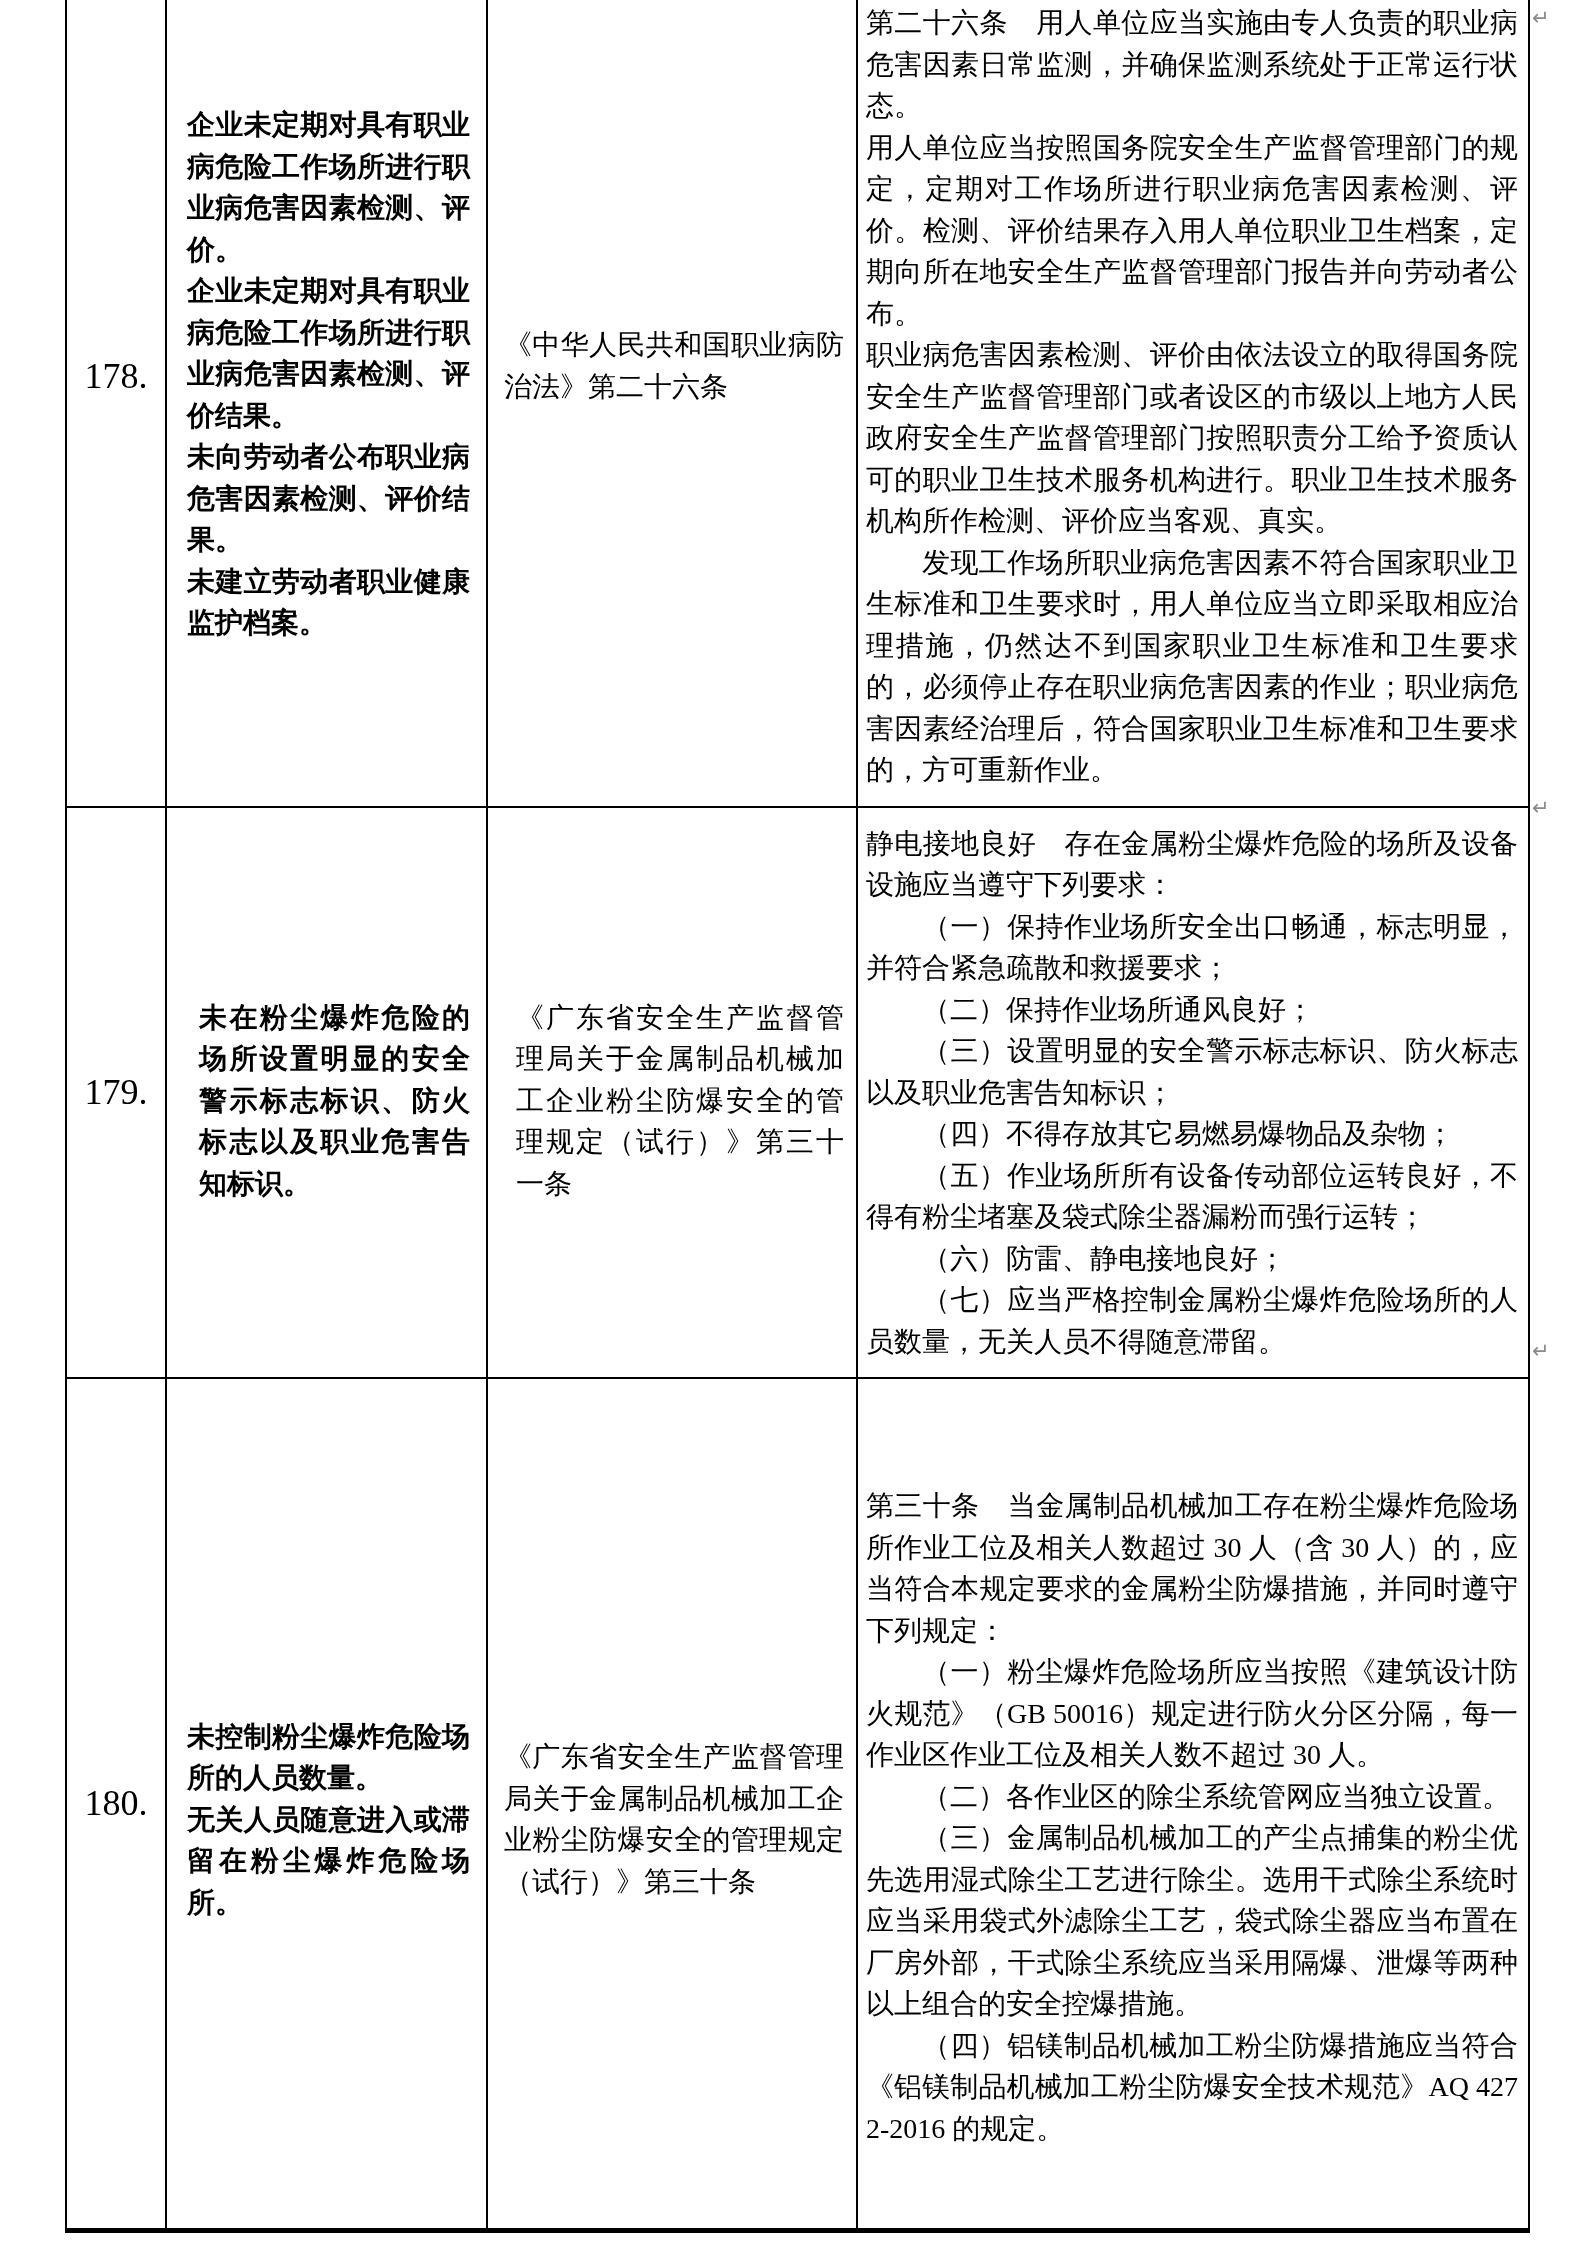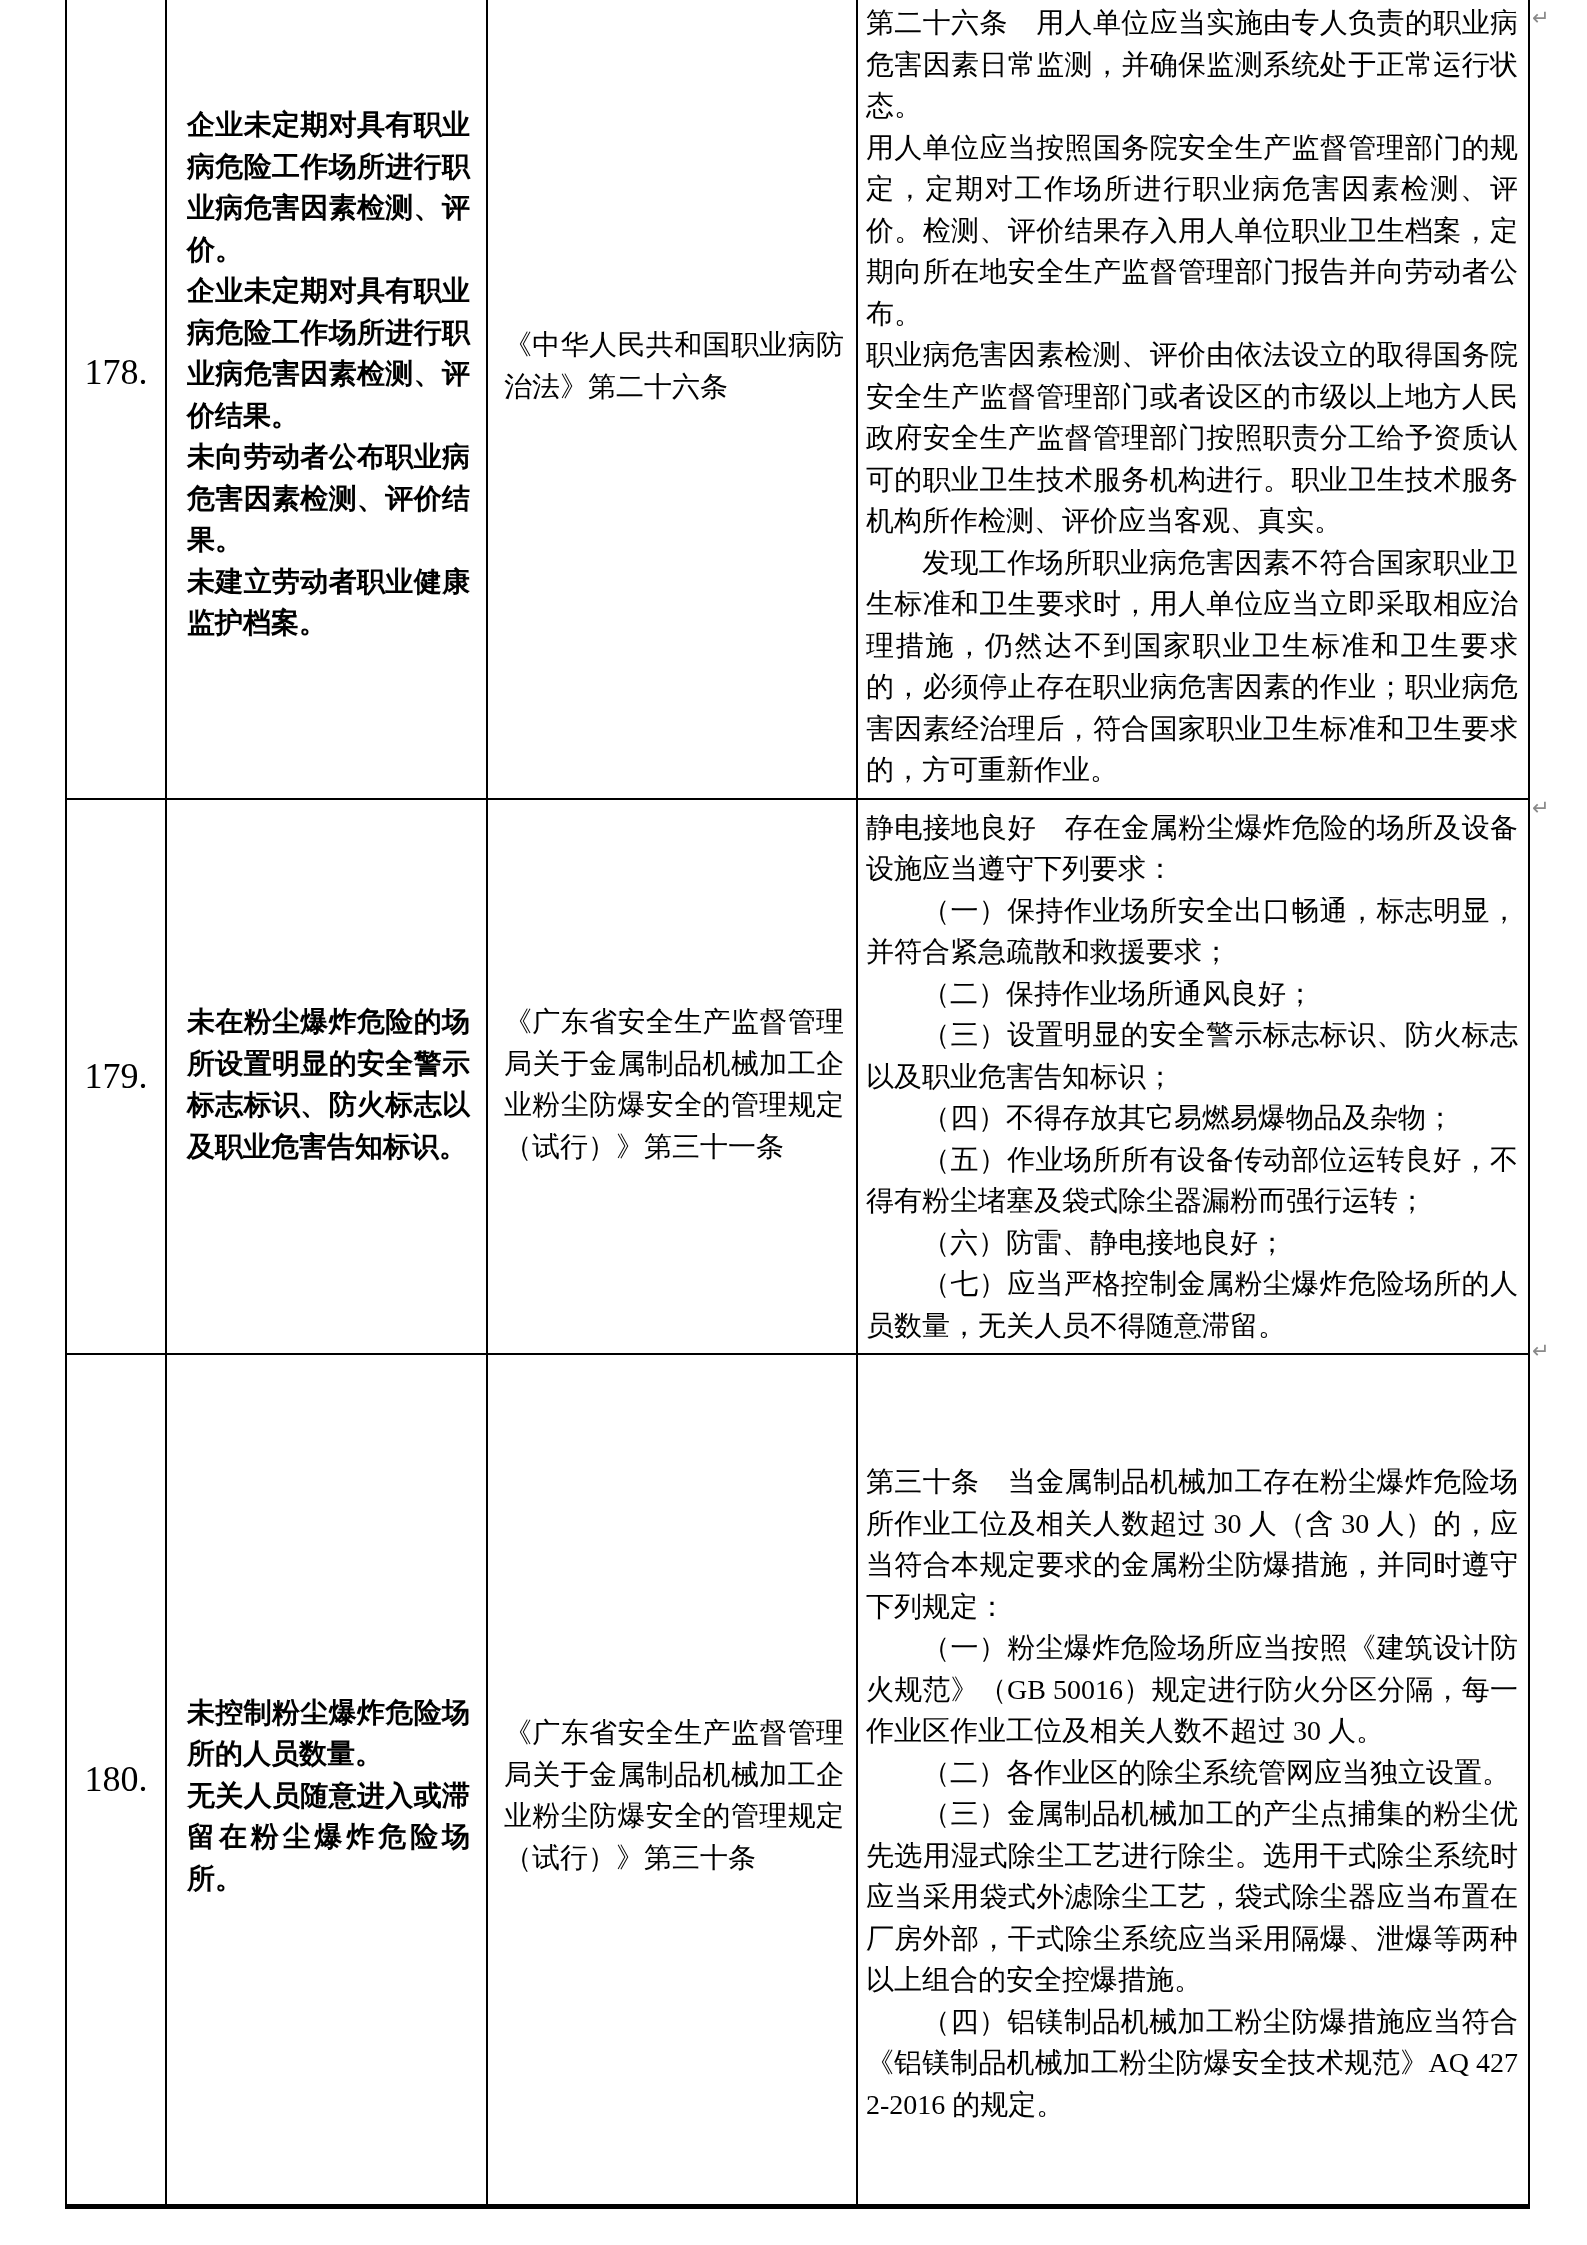--- a/index.html
+++ b/index.html
@@ -15,21 +15,21 @@
     position:absolute; left:65px; top:0;
     width:1463px;
     border-collapse:collapse;
     table-layout:fixed;
   }
   td {
     border:2px solid #000;
     vertical-align:middle;
     font-size:28px;
     line-height:41.5px;
-    padding:7px;
+    padding:15px;
     overflow:hidden;
     word-break:break-all;
   }
   tr.row-0 td { border-top:none; }
   tr.row-2 td { border-bottom:5px solid #000; }
   tr.row-0 { height:792px; }
   tr.row-1 { height:543px; }
   tr.row-2 { height:852px; }
 
   td.c-num   { text-align:center; font-size:36px; }
@@ -40,21 +40,21 @@
   p { margin:0; text-align:justify; }
   p.ind { text-indent:56px; }
 
   
   tr.row-0 td.c-desc  { vertical-align:top; padding-top:104px; }
   tr.row-0 td.c-basis { vertical-align:top; padding-top:324px; }
   tr.row-0 td.c-prov  { vertical-align:top; padding-top:2px; }
   tr.row-0 td.c-num .cellwrap { position:relative; top:-26px; }
 
   
-  tr.row-1 td.c-desc .cellwrap, tr.row-1 td.c-basis .cellwrap { position:relative; top:8px; }
+  tr.row-1 td.c-desc .cellwrap, tr.row-1 td.c-basis .cellwrap { position:relative; top:8px;margin-left:12px; }
   tr.row-2 td.c-desc .cellwrap, tr.row-2 td.c-basis .cellwrap { position:relative; top:16px; }
   tr.row-2 td.c-prov .cellwrap { position:relative; top:14px; }
 
   
   .rowmark {
     position:absolute; left:1532px;
     font-family:"DejaVu Sans",sans-serif;
     font-size:21px; line-height:21px;
     color:#8a8a8a;
   }

